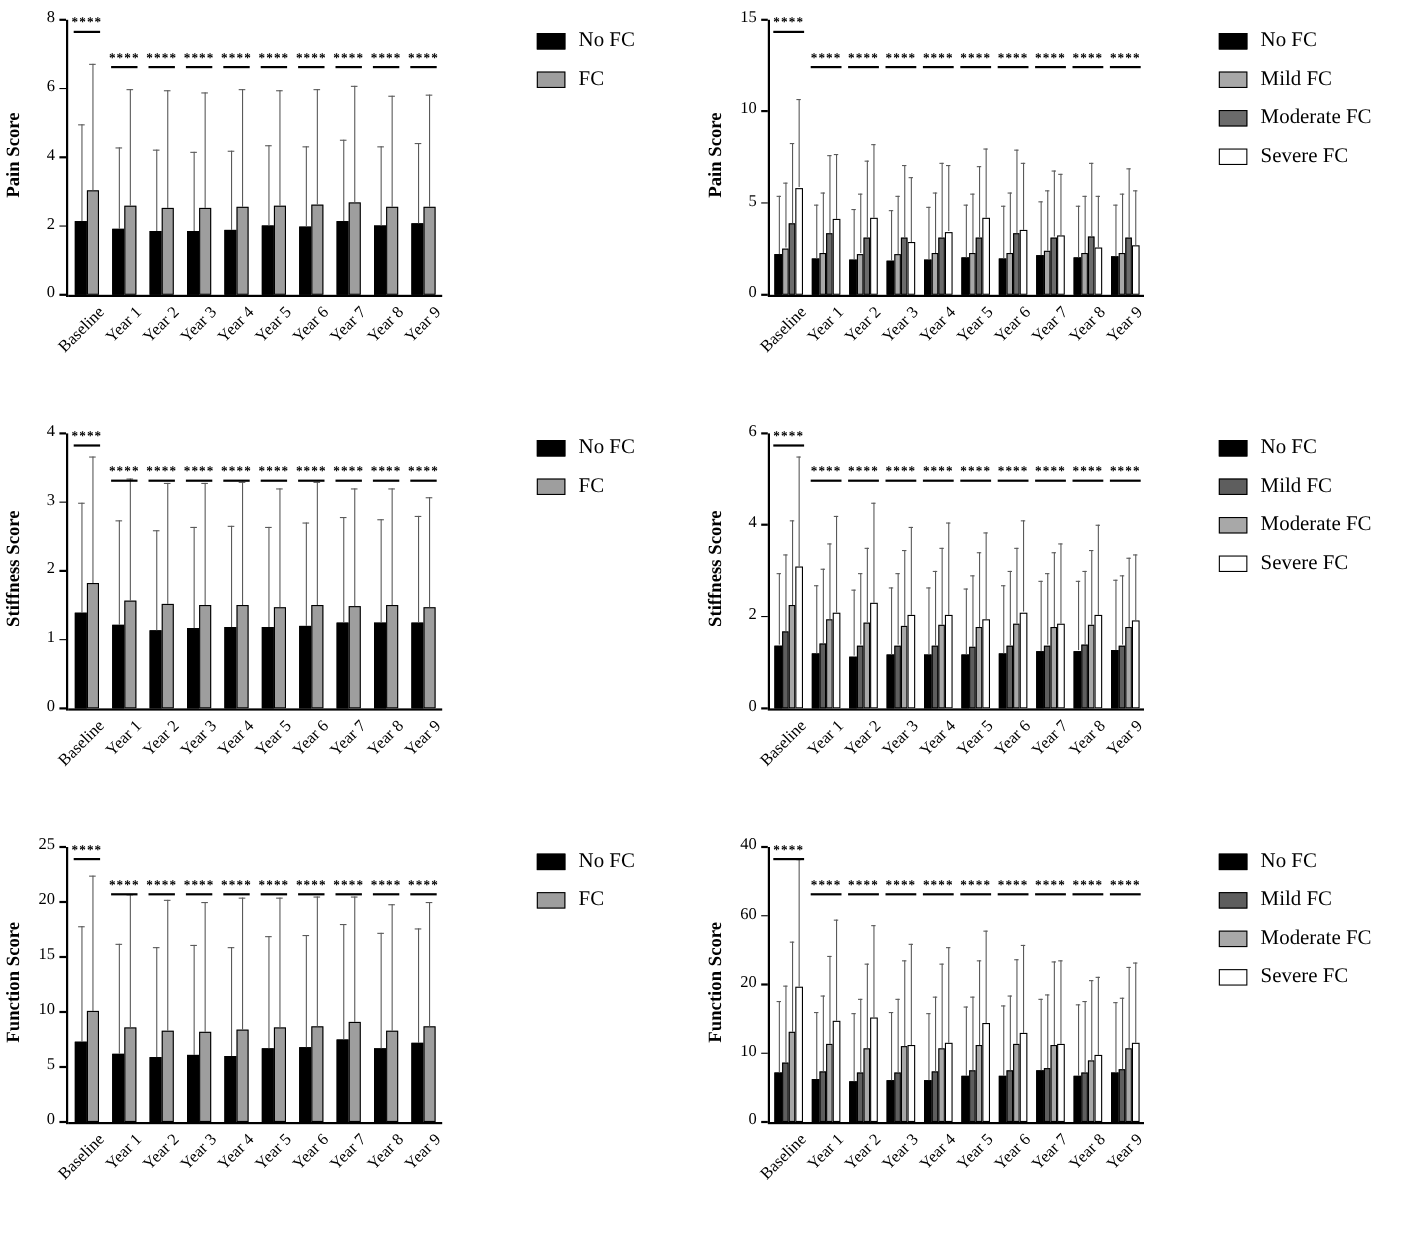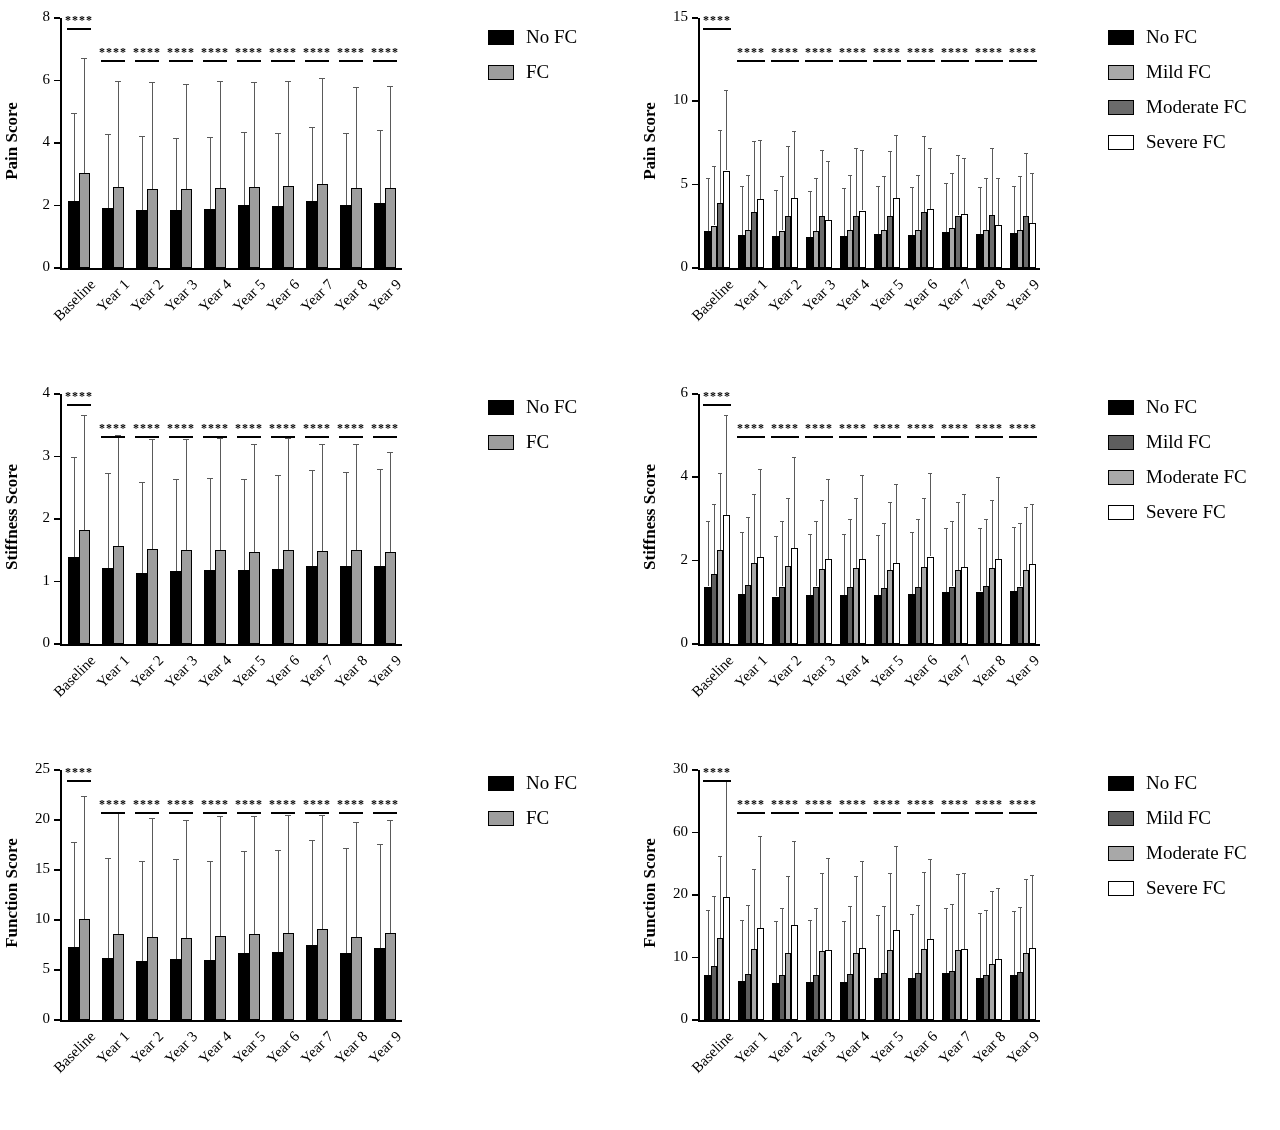--- a/index.html
+++ b/index.html
@@ -770,21 +770,21 @@
       <div class="axis-line" style="left: 58px; top: 18px; width: 2px; height: 252px;"></div>
       <div class="tick" style="left: 52px; top: 267px;"></div>
       <div class="ticklabel" style="left: 12px; top: 258px; width: 36px;">0</div>
       <div class="tick" style="left: 52px; top: 204.5px;"></div>
       <div class="ticklabel" style="left: 12px; top: 195.5px; width: 36px;">10</div>
       <div class="tick" style="left: 52px; top: 142px;"></div>
       <div class="ticklabel" style="left: 12px; top: 133px; width: 36px;">20</div>
       <div class="tick" style="left: 52px; top: 79.5px;"></div>
       <div class="ticklabel" style="left: 12px; top: 70.5px; width: 36px;">60</div>
       <div class="tick" style="left: 52px; top: 17px;"></div>
-      <div class="ticklabel" style="left: 12px; top: 8px; width: 36px;">30</div>
+      <div class="ticklabel" style="left: 12px; top: 8px; width: 36px;">40</div>
       <div class="bar" style="left: 64.42px; top: 223px; width: 6.29px; height: 45px; background: rgb(0, 0, 0); border: 1px solid rgb(0, 0, 0);"></div>
       <div class="errbar" style="left: 67.565px; top: 158px; height: 65px;"></div>
       <div class="errcap" style="left: 65.565px; top: 158px; width: 4px;"></div>
       <div class="bar" style="left: 70.71px; top: 214.25px; width: 6.29px; height: 53.75px; background: rgb(94, 94, 94); border: 1px solid rgb(0, 0, 0);"></div>
       <div class="errbar" style="left: 73.855px; top: 144.25px; height: 70px;"></div>
       <div class="errcap" style="left: 71.855px; top: 144.25px; width: 4px;"></div>
       <div class="bar" style="left: 77px; top: 185.5px; width: 6.29px; height: 82.5px; background: rgb(168, 168, 168); border: 1px solid rgb(0, 0, 0);"></div>
       <div class="errbar" style="left: 80.145px; top: 104.25px; height: 81.25px;"></div>
       <div class="errcap" style="left: 78.145px; top: 104.25px; width: 4px;"></div>
       <div class="bar" style="left: 83.29px; top: 144.875px; width: 6.29px; height: 123.125px; background: rgb(255, 255, 255); border: 1px solid rgb(0, 0, 0);"></div>

